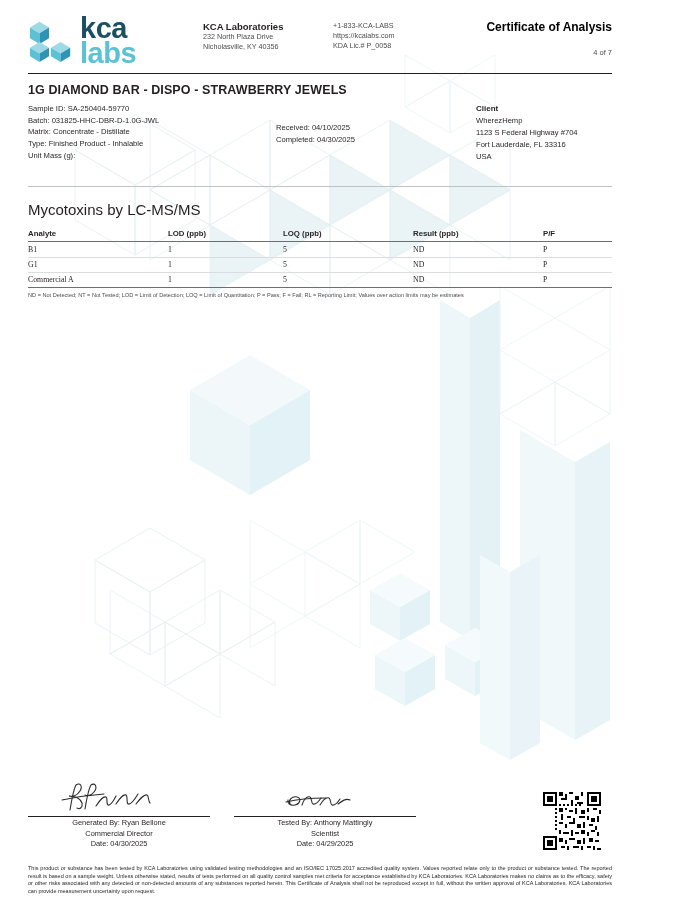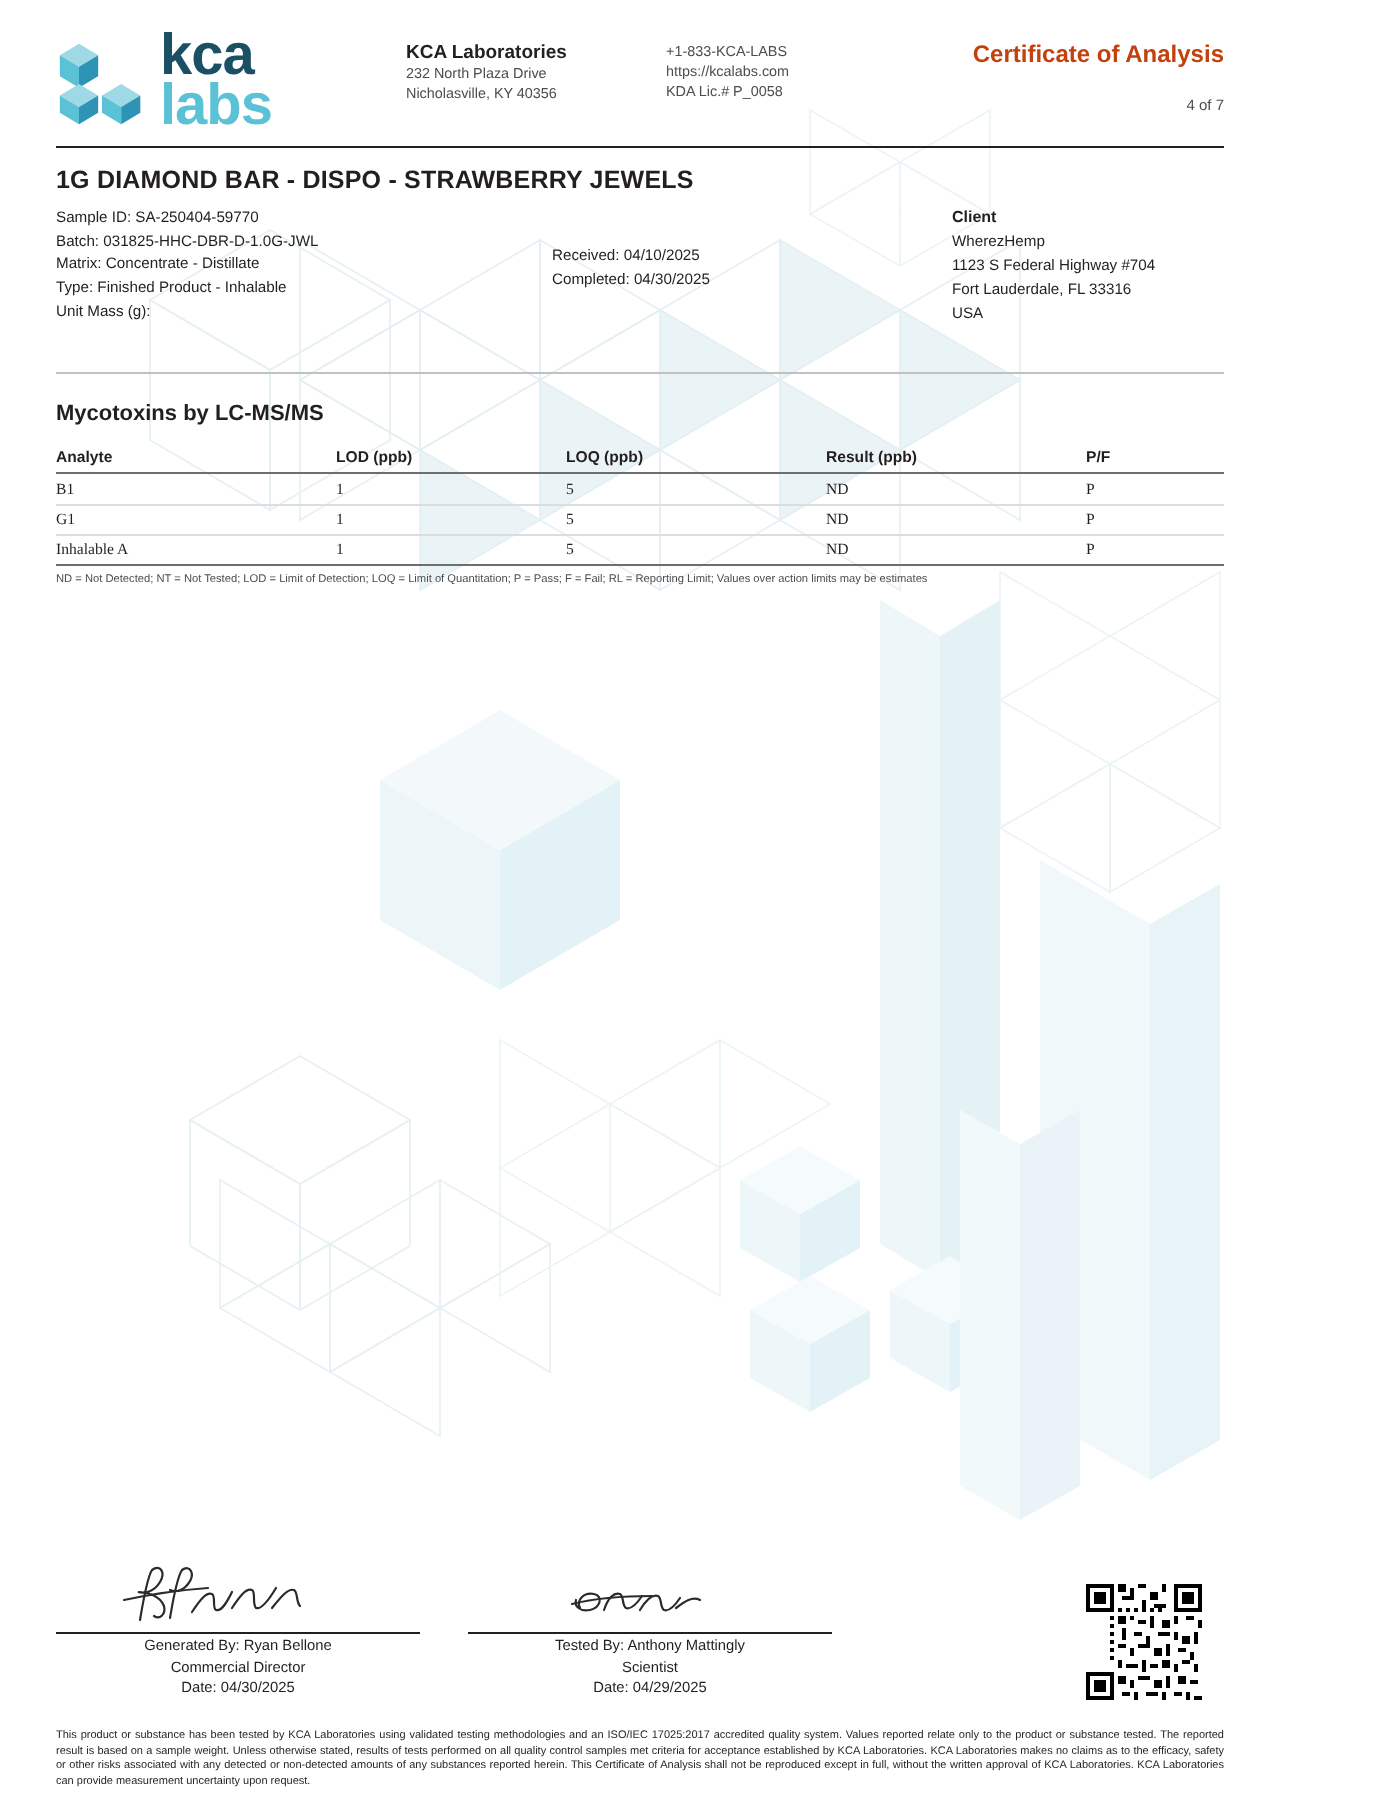--- a/index.html
+++ b/index.html
@@ -70,21 +70,21 @@
     padding-top: 5px;
     font-size: 7.2px;
     color: #4d4d4f;
     line-height: 1.38;
   }
   .coa-block {
     flex: 1 1 auto;
     text-align: right;
     padding-top: 4px;
   }
-  .coa-title { font-size: 12px; font-weight: bold; color: #c2410c; }
+  .coa-title { font-size: 12px; font-weight: bold; color: #000000; }
   .coa-page { font-size: 7.5px; color: #4d4d4f; margin-top: 14px; }
 
   .rule {
     position: relative;
     z-index: 2;
     height: 1px;
     background: #231f20;
     margin-top: 7px;
   }
 
@@ -116,22 +116,22 @@
     z-index: 2;
     height: 1px;
     background: #bfc1c3;
     margin-top: 24px;
   }
 
   
   .section-title {
     position: relative;
     z-index: 2;
-    font-size: 11px;
-    font-weight: bold;
+    font-size: 15px;
+    font-weight: normal;
     margin-top: 14px;
   }
 
   
   table.myco {
     position: relative;
     z-index: 2;
     width: 100%;
     border-collapse: collapse;
     margin-top: 11px;
@@ -421,21 +421,21 @@
         <td class="val-green">P</td>
       </tr>
       <tr>
         <td>G1</td>
         <td class="val-teal">1</td>
         <td class="val-teal">5</td>
         <td>ND</td>
         <td class="val-green">P</td>
       </tr>
       <tr>
-        <td>Inhalable A</td>
+        <td>Commercial A</td>
         <td class="val-teal">1</td>
         <td class="val-teal">5</td>
         <td>ND</td>
         <td class="val-green">P</td>
       </tr>
     </tbody>
   </table>
 
   <div class="footnote">ND = Not Detected; NT = Not Tested; LOD = Limit of Detection; LOQ = Limit of Quantitation; P = Pass; F = Fail; RL = Reporting Limit; Values over action limits may be estimates</div>
 

